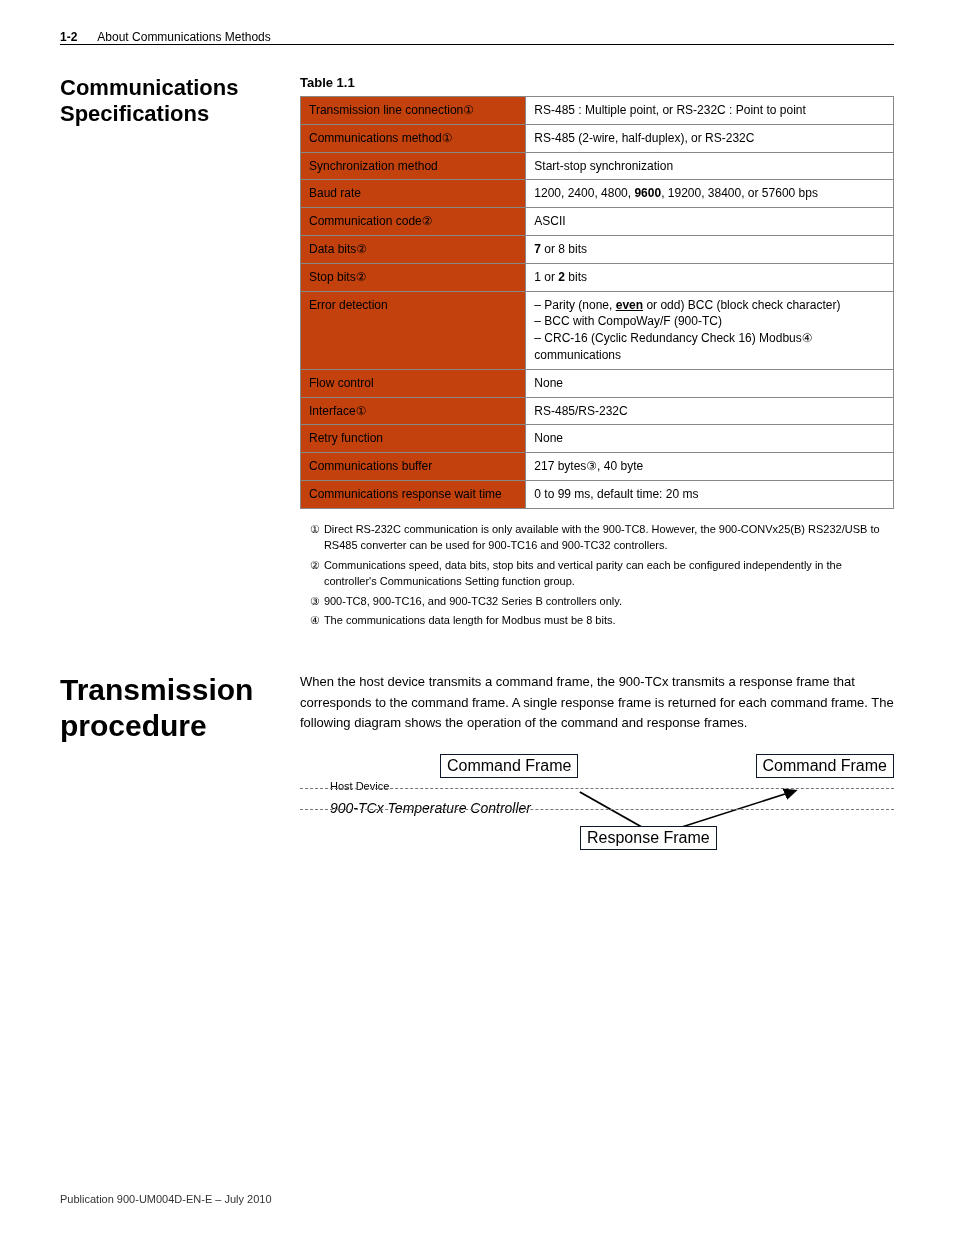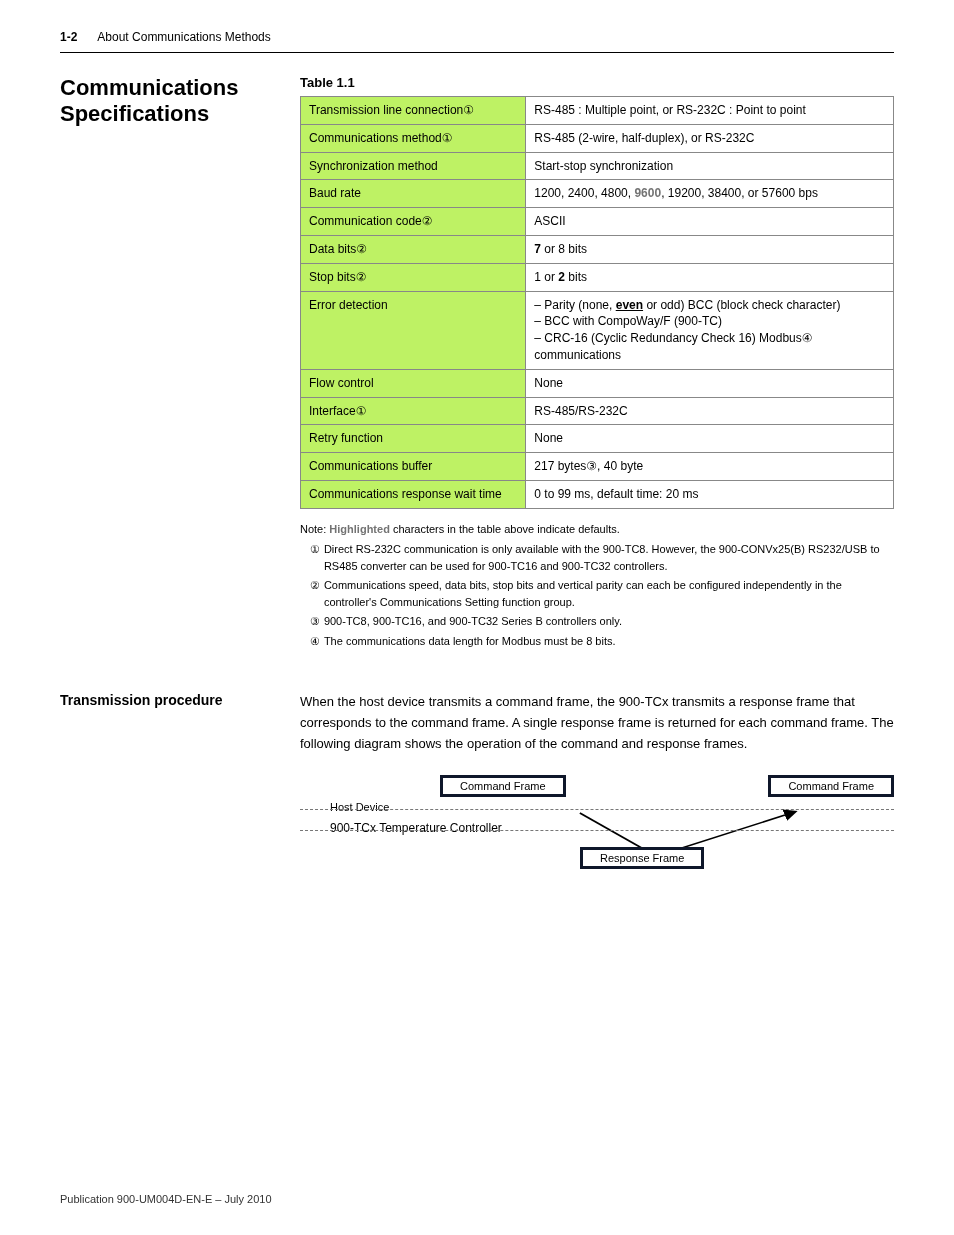--- a/index.html
+++ b/index.html
@@ -15,22 +15,22 @@
     .page {
       width: 954px;
       min-height: 1235px;
       padding: 30px 60px 40px 60px;
       position: relative;
     }
     .header-bar {
       display: flex;
       align-items: center;
       border-bottom: 1px solid #000;
-      padding-bottom: 8px;
-      margin-bottom: 22px;
+      padding-bottom: 0;
+      margin-bottom: 30px;
       text-align: right;
     }
     .header-page-num {
       font-size: 12px;
       font-weight: bold;
       margin-right: 20px;
       white-space: nowrap;
     }
     .header-title {
       font-size: 12px;
@@ -63,27 +63,27 @@
       font-size: 12px;
     }
     table.spec-table td {
       border: 1px solid #888;
       padding: 5px 8px;
       vertical-align: top;
       line-height: 1.4;
     }
     table.spec-table td:first-child {
       width: 38%;
-      background: #bef264;
+      background: #c2410c;
     }
     table.spec-table td:last-child {
       width: 62%;
     }
     .highlight-blue {
-      color: #737373;
+      color: #000000;
       font-weight: bold;
     }
     .highlight-bold {
       font-weight: bold;
     }
     .underline {
       text-decoration: underline;
     }
     .note-section {
       margin-top: 12px;
@@ -102,39 +102,39 @@
     .note-num {
       flex-shrink: 0;
     }
     .section-two {
       margin-top: 40px;
     }
     .section-two .two-col {
       align-items: flex-start;
     }
     .section-two .left-col .section-title {
-      font-size: 14px;
+      font-size: 30px;
     }
     .transmission-text {
       font-size: 13px;
       line-height: 1.6;
       margin-bottom: 20px;
     }
     .diagram {
       position: relative;
       height: 100px;
       margin: 10px 0 20px 0;
       font-size: 11px;
     }
     .cmd-frame-box {
       position: absolute;
-      border: 3px solid #0f172a;
-      padding: 2px 17px;
+      border: 1px solid #0f172a;
+      padding: 2px 6px;
       background: #fff;
-      font-size: 11px;
+      font-size: 16px;
       white-space: nowrap;
     }
     .diagram-label {
       position: absolute;
       font-size: 11px;
       padding-left: 30px;
     }
     .wait-text {
       font-size: 13px;
       line-height: 1.6;
@@ -238,23 +238,20 @@
           </tr>
 
           <tr>
             <td>Communications response wait time</td>
             <td>0 to 99 ms, default time: 20 ms</td>
           </tr>
         </tbody>
       </table>
 
       <div class="note-section">
-        <div class="note-line">
-          Note: <span class="highlight-blue highlight-bold">Highlighted</span> characters in the table above indicate defaults.
-        </div>
         <div class="note-numbered">
           <span class="note-num">①</span>
           <span>Direct RS-232C communication is only available with the 900-TC8. However, the 900-CONVx25(B) RS232/USB to RS485 converter can be used for 900-TC16 and 900-TC32 controllers.</span>
         </div>
         <div class="note-numbered">
           <span class="note-num">②</span>
           <span>Communications speed, data bits, stop bits and vertical parity can each be configured independently in the controller's Communications Setting function group.</span>
         </div>
         <div class="note-numbered">
           <span class="note-num">③</span>
@@ -300,21 +297,21 @@
             <defs>
               <marker id="arrowhead1" markerWidth="8" markerHeight="8" refX="4" refY="4" orient="auto">
                 <path d="M0,0 L0,8 L8,4 Z" fill="#000"></path>
               </marker>
               <marker id="arrowhead2" markerWidth="8" markerHeight="8" refX="4" refY="4" orient="auto">
                 <path d="M0,0 L0,8 L8,4 Z" fill="#000"></path>
               </marker>
             </defs>
           </svg>
 
-          <div class="diagram-label" style="top:46px; left:0px; font-size:12px;">
+          <div class="diagram-label" style="top:46px; left:0px; font-size:14px;font-style:italic;">
             <span>900-TCx Temperature Controller</span>
           </div>
 
           <div style="position:absolute; top:55px; left:0px; right:0px; border-top:1px dashed #777;"></div>
 
           <div class="cmd-frame-box" style="top:72px; left:280px;">
             <span>Response Frame</span>
           </div>
         </div>
 

